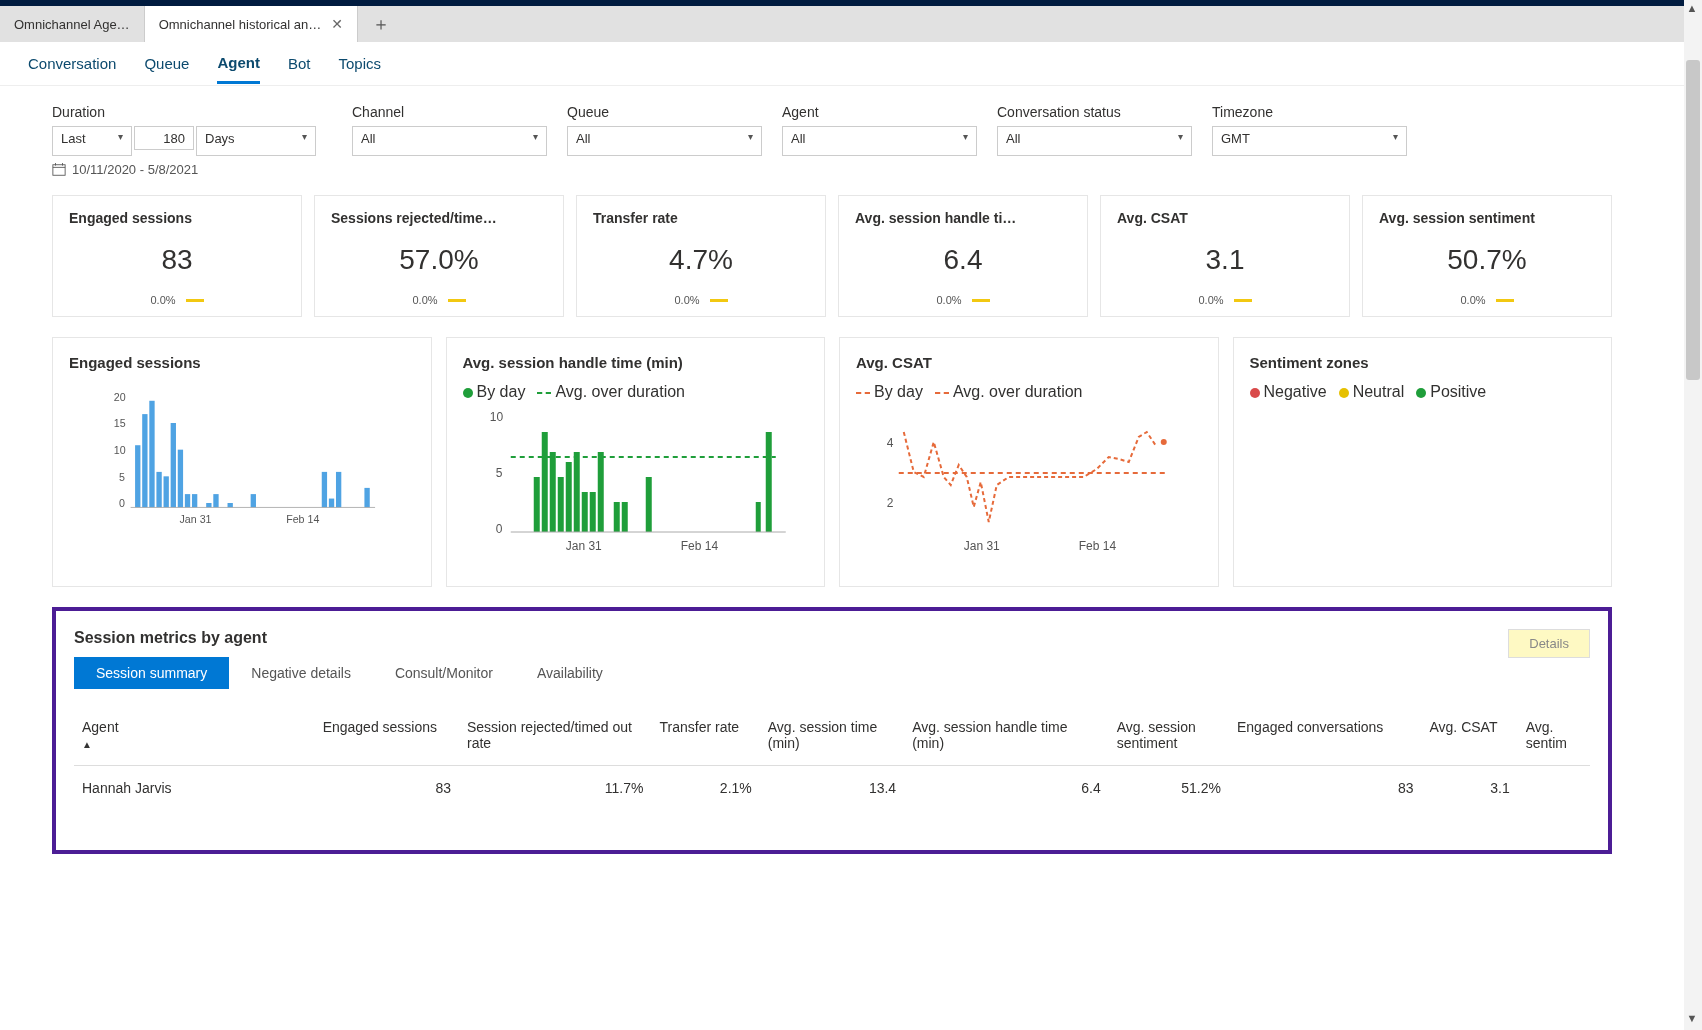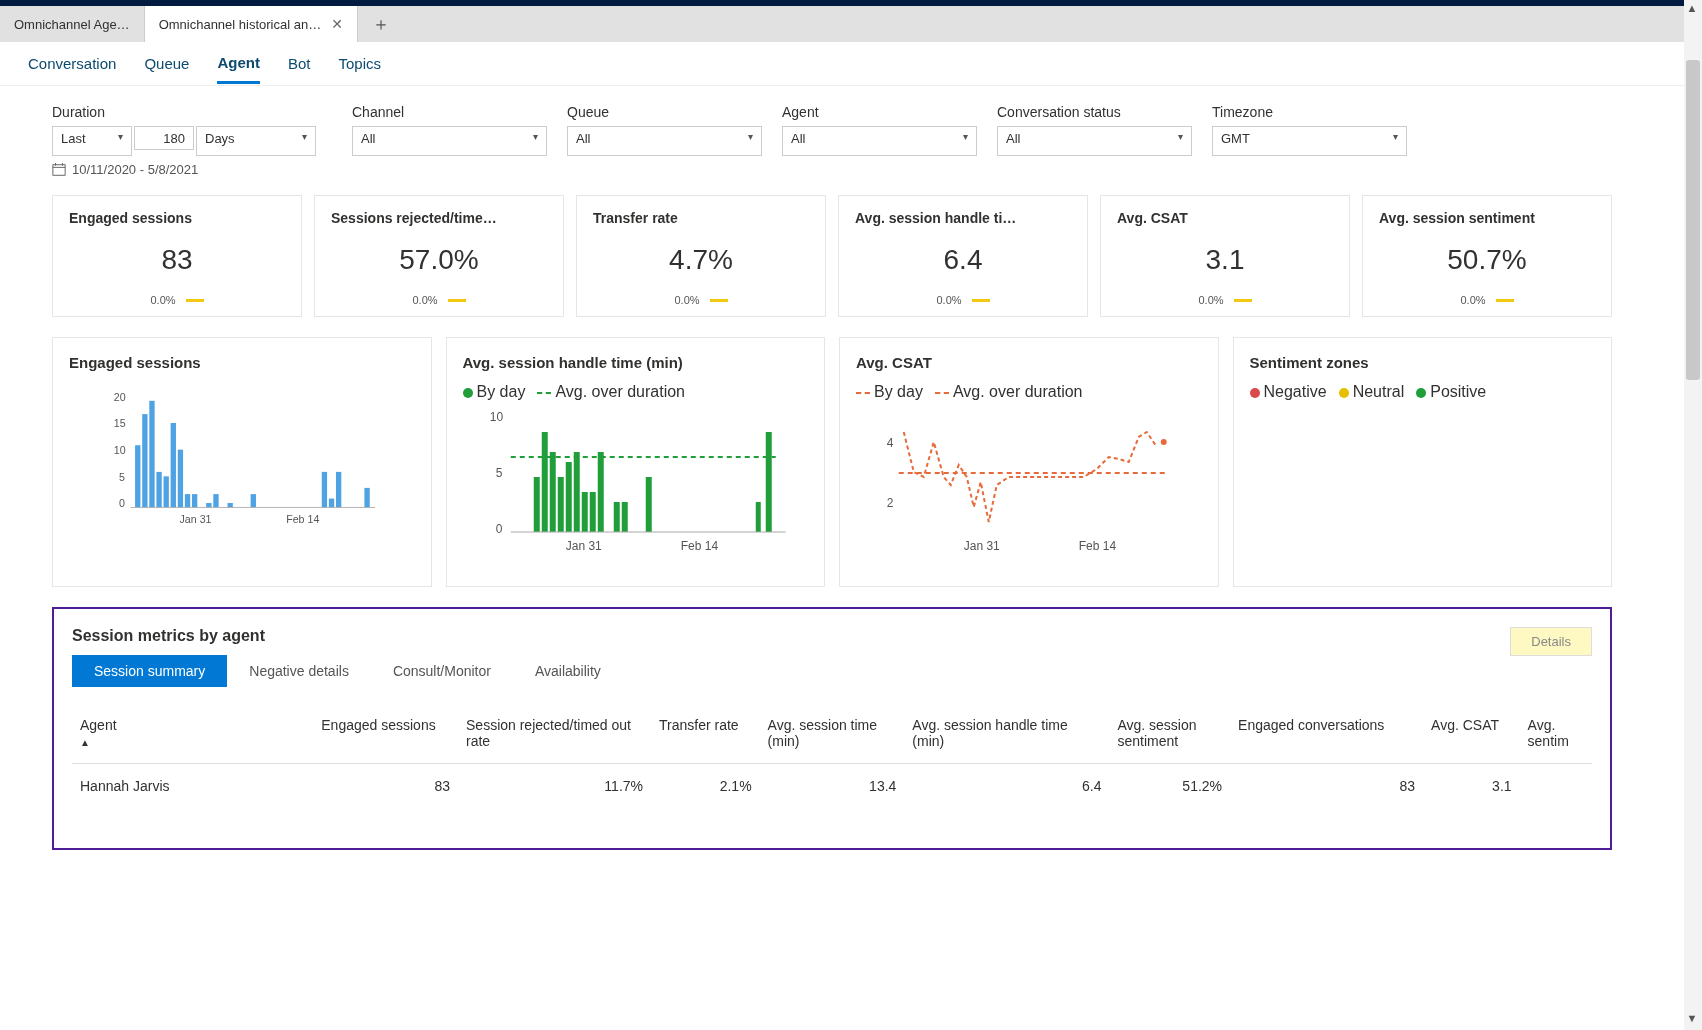--- a/index.html
+++ b/index.html
@@ -34,21 +34,21 @@
   .kpi-trend { display: flex; align-items: center; justify-content: center; gap: 10px; font-size: 11px; color: #555; }
   .trend-bar { width: 18px; height: 3px; background: #f2c811; }
   .chart-row { display: flex; gap: 14px; margin-bottom: 20px; }
   .chart-card { flex: 1; border: 1px solid #e6e6e6; background: #fff; padding: 16px; display: flex; flex-direction: column; }
   .chart-title { font-weight: 600; font-size: 15px; margin-bottom: 12px; }
   .chart-legend { display: flex; gap: 12px; font-size: 16px; margin-bottom: 6px; align-items:center;}
   .leg-dot { display: inline-block; width: 10px; height: 10px; border-radius: 50%; margin-right: 4px; vertical-align: middle; }
   .leg-dash { display: inline-block; width: 14px; border-top: 2px dashed; margin-right: 4px; vertical-align: middle; }
   .chart-body { flex: 1; }
   svg.plot { width: 100%; height: 160px; }
-  .table-card { border: 2px solid #4c1d95; background: #fff; padding: 18px 18px 40px 18px; }
+  .table-card { border: 4px solid #4c1d95; background: #fff; padding: 18px 18px 40px 18px; }
   .table-head { display: flex; align-items: flex-start; justify-content: space-between; }
   .table-title { font-weight: 600; font-size: 16px; margin-bottom: 10px; }
   .details-btn { border: 1px solid #ddd; background: #fef9c3; padding: 6px 20px; font-size: 13px; color: #888; cursor: pointer; }
   .view-tabs { display: flex; gap: 0; margin-bottom: 24px; }
   .view-tab { padding: 8px 22px; font-size: 14px; cursor: pointer; color: #555; }
   .view-tab.active { background: #0078d4; color: #fff; }
   table.data { border-collapse: collapse; width: 100%; table-layout: fixed; }
   table.data th { text-align: left; font-weight: 400; font-size: 14px; padding: 6px 8px 14px 8px; border-bottom: 1px solid #ddd; vertical-align: top; }
   table.data td { padding: 14px 8px; font-size: 14px; }
   .sort-ind { font-size: 10px; color: #333; }

